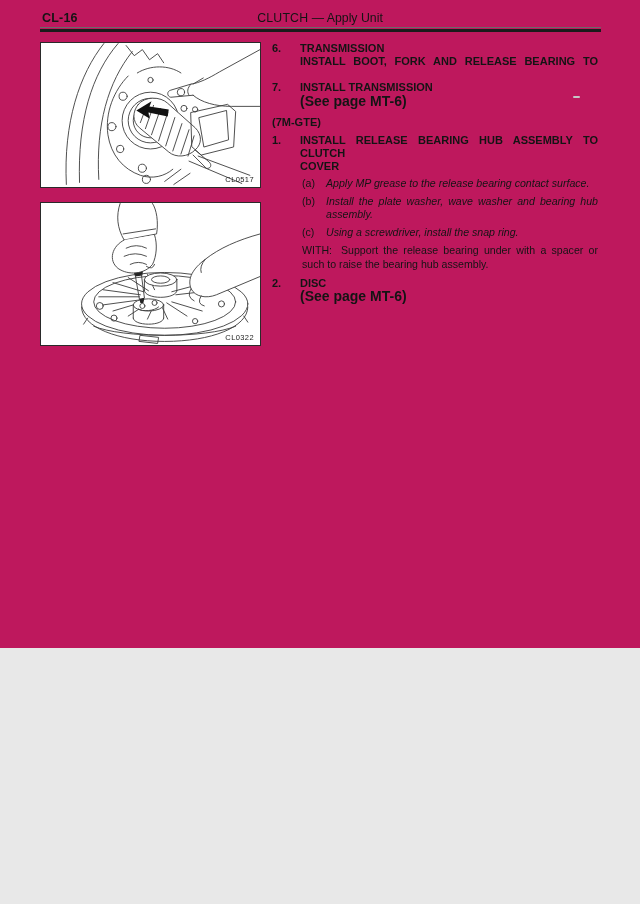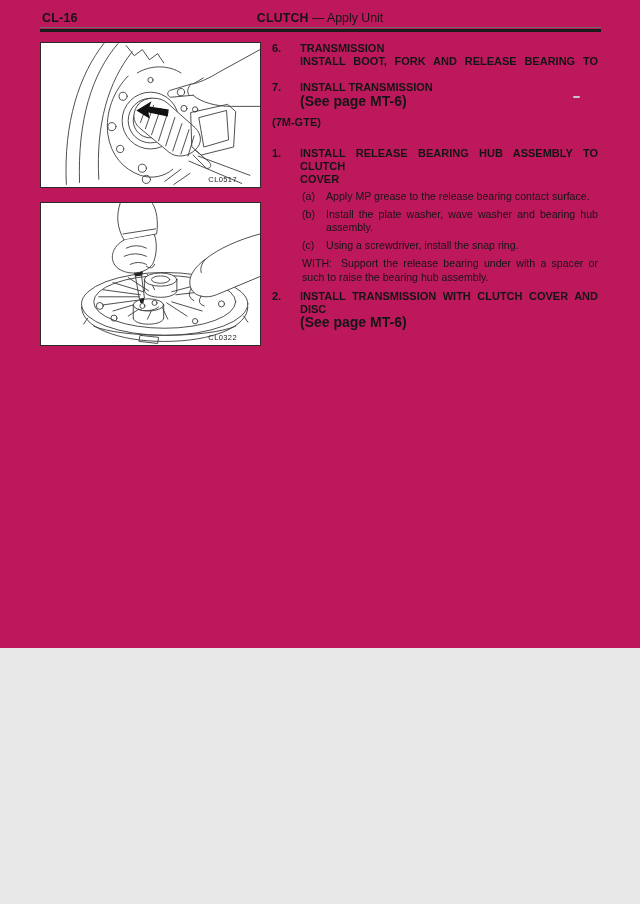--- a/index.html
+++ b/index.html
@@ -4,46 +4,46 @@
 <style>
   html,body{margin:0;padding:0;background:#e8e8e8;}
   .page{
     position:relative;width:640px;height:648px;background:#be185d;
     font-family:"Liberation Sans","DejaVu Sans",sans-serif;color:#141414;
     overflow:hidden;margin:0 auto;
   }
   
   .hdr-left{position:absolute;left:42px;top:11px;font-size:12.5px;font-weight:bold;letter-spacing:.2px;}
   .hdr-center{position:absolute;left:0;right:0;top:11px;text-align:center;font-size:12.3px;}
-  .hdr-center .sec{font-weight:bold;letter-spacing:.2px;}
+  .hdr-center .sec{font-weight:normal;letter-spacing:.2px;}
   .hdr-center .sub{font-weight:normal;}
   .hdr-rule{position:absolute;left:40px;width:561px;top:27px;}
   .hdr-rule .thin{height:1px;background:#6a6a6a;}
   .hdr-rule .thick{height:2.5px;background:#1b1b1b;margin-top:1px;}
   
   .figbox{position:absolute;left:40px;width:219px;border:1.6px solid #2a2a2a;background:#fff;}
   .figbox.f1{top:42px;height:144px;}
   .figbox.f2{top:202px;height:142px;}
   .figbox svg{display:block;width:100%;height:100%;}
-  .figcode{position:absolute;right:23px;bottom:3px;font-size:7.5px;color:#222;letter-spacing:.4px;}
+  .figcode{position:absolute;right:6px;bottom:3px;font-size:7.5px;color:#222;letter-spacing:.4px;}
   
   .col{position:absolute;left:272px;top:42px;width:326px;font-size:10.6px;line-height:13.2px;}
   .step{display:flex;margin-bottom:13px;}
   .step.tight{margin-bottom:6px;}
   .step-num{width:28px;flex:none;font-weight:bold;font-size:11px;}
   .step-body{flex:1;}
   .step-title{font-weight:bold;font-size:11px;text-align:justify;}
   .step-title.jf{text-align-last:justify;}
   .step-ref{font-weight:bold;font-size:14px;}
-  .engine{font-weight:bold;font-size:11px;margin:0 0 18px 0;}
+  .engine{font-weight:bold;font-size:11px;margin:0 0 5px 0;}
   .m7{margin-bottom:8px;}
   .substeps{margin-top:3px;font-weight:normal;}
   .substep{display:flex;padding-left:2px;margin-bottom:5px;}
   .substep-label{width:24px;flex:none;}
-  .substep-text{flex:1;text-align:justify;}
+  .substep-text{flex:1;text-align:justify;font-style:italic;}
   .hint{padding-left:2px;margin-top:5px;text-align:justify;}
   .hint-label{padding-right:9px;}
   
   .artifact{position:absolute;border-radius:1px;}
   .a1{left:573px;top:96px;width:7px;height:2px;background:#c6c6c6;}
   .a2{left:511px;top:811px;width:4px;height:3px;background:#b8b8b8;}
 </style>
 </head>
 <body>
 
@@ -198,21 +198,20 @@
           <div class="hint">
             <span class="hint-label">WITH:</span><span>Support the release bearing under with a spacer or such to raise the bearing hub assembly.</span>
           </div>
         </div>
       </div>
     </div>
 
     <div class="step">
       <div class="step-num">2.</div>
       <div class="step-body">
-        <div class="step-title jf">INSTALL TRANSMISSION WITH CLUTCH COVER AND</div>
         <div class="step-title">DISC</div>
         <div class="step-ref">(See page MT-6)</div>
       </div>
     </div>
 
   </div>
 
   <div class="artifact a1"></div>
   <div class="artifact a2"></div>
 

